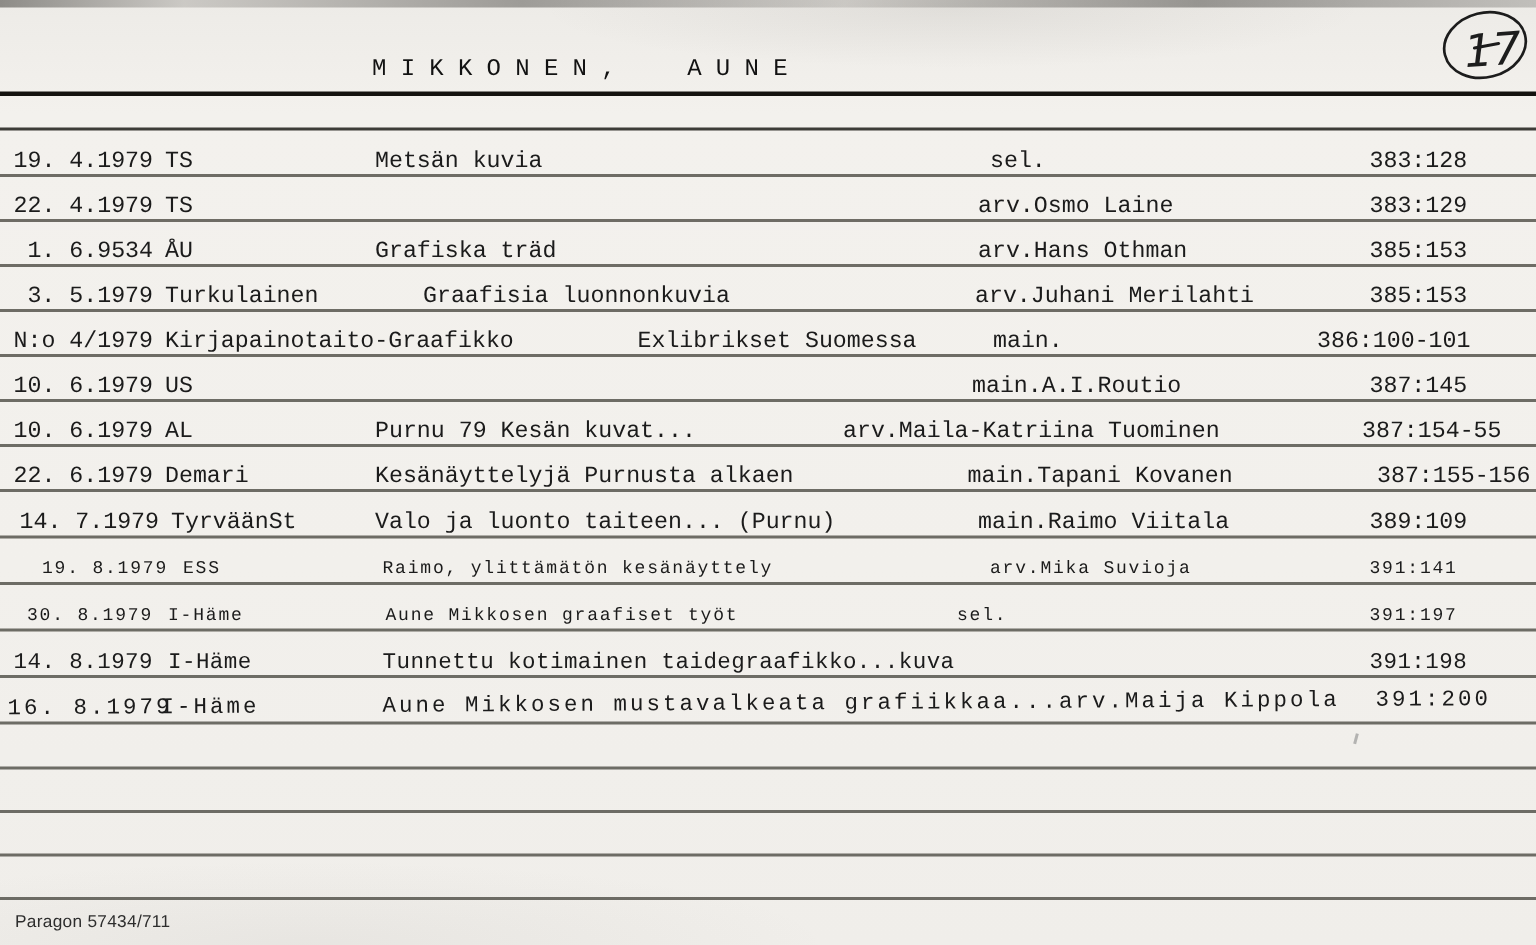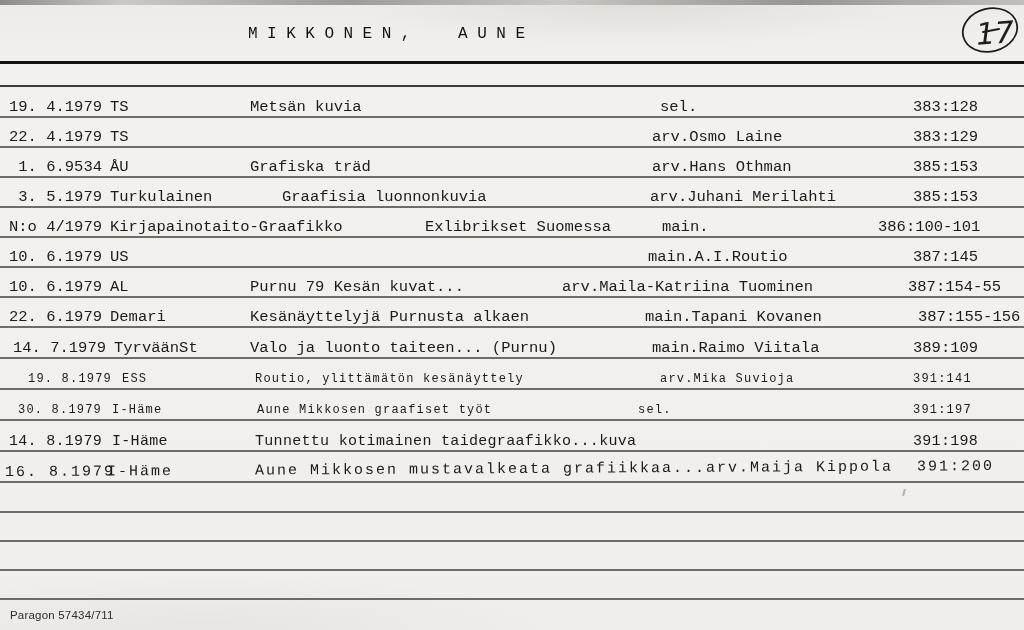--- a/index.html
+++ b/index.html
@@ -10,21 +10,21 @@
       radial-gradient(ellipse 500px 80px at 20% 100%, rgba(120,116,110,.07), transparent 70%),
       linear-gradient(180deg,#edebe7 0%,#f3f1ed 12%,#f2f0ec 60%,#f0eeea 100%);
     font-family:"Liberation Mono","DejaVu Sans Mono",monospace;
     color:#1b1b1b;
   }
   .top-edge{position:absolute;top:0;left:0;right:0;height:5px;
     background:linear-gradient(90deg,rgba(62,60,56,.55),rgba(125,122,117,.30) 12%,rgba(78,76,72,.50) 34%,rgba(135,132,127,.28) 55%,rgba(70,68,64,.50) 78%,rgba(110,108,104,.35));}
   .hline{position:absolute;left:0;right:0;height:2px;background:#48463f;opacity:.78;}
   .hline.thick{height:3px;background:#14120f;opacity:1;}
   .hline.mid{height:2px;background:#2e2c28;opacity:.92;}
-  .card-title{position:absolute;left:248px;top:25px;font-size:16px;letter-spacing:9.5px;
+  .card-title{position:absolute;left:248px;top:37px;font-size:16px;letter-spacing:9.5px;
     white-space:pre;color:#121212;}
   .row{position:absolute;left:0;width:1024px;height:22px;font-size:15.5px;line-height:21px;white-space:pre;}
   .row span{position:absolute;top:0;}
   .date{width:94px;text-align:right;}
   .row.wide{font-size:12px;letter-spacing:1.2px;}
   .row.cond{font-size:15px;letter-spacing:.3px;}
   .row.last{font-size:15px;letter-spacing:2px;transform:rotate(-.35deg);transform-origin:20px 50%;}
   .footer-brand{position:absolute;left:10px;top:609px;font-family:"Liberation Sans",sans-serif;
     font-size:11.5px;color:#2d2d2d;letter-spacing:.2px;}
   .pn-svg{position:absolute;left:953px;top:3px;}
@@ -133,21 +133,21 @@
     <span class="date" style="left:12px">14. 7.1979</span>
     <span style="left:114px">TyrväänSt</span>
     <span style="left:250px">Valo ja luonto taiteen... (Purnu)</span>
     <span style="left:652px">main.Raimo Viitala</span>
     <span style="left:913px">389:109</span>
   </div>
 
   <div class="row wide" style="top:369px">
     <span class="date" style="left:18px">19. 8.1979</span>
     <span style="left:122px">ESS</span>
-    <span style="left:255px">Routio, ylittämätön kesänäyttely</span>
+    <span style="left:255px">Raimo, ylittämätön kesänäyttely</span>
     <span style="left:660px">arv.Mika Suvioja</span>
     <span style="left:913px">391:141</span>
   </div>
 
   <div class="row wide" style="top:400px">
     <span class="date" style="left:8px">30. 8.1979</span>
     <span style="left:112px">I-Häme</span>
     <span style="left:257px">Aune Mikkosen graafiset työt</span>
     <span style="left:638px">sel.</span>
     <span style="left:913px">391:197</span>

